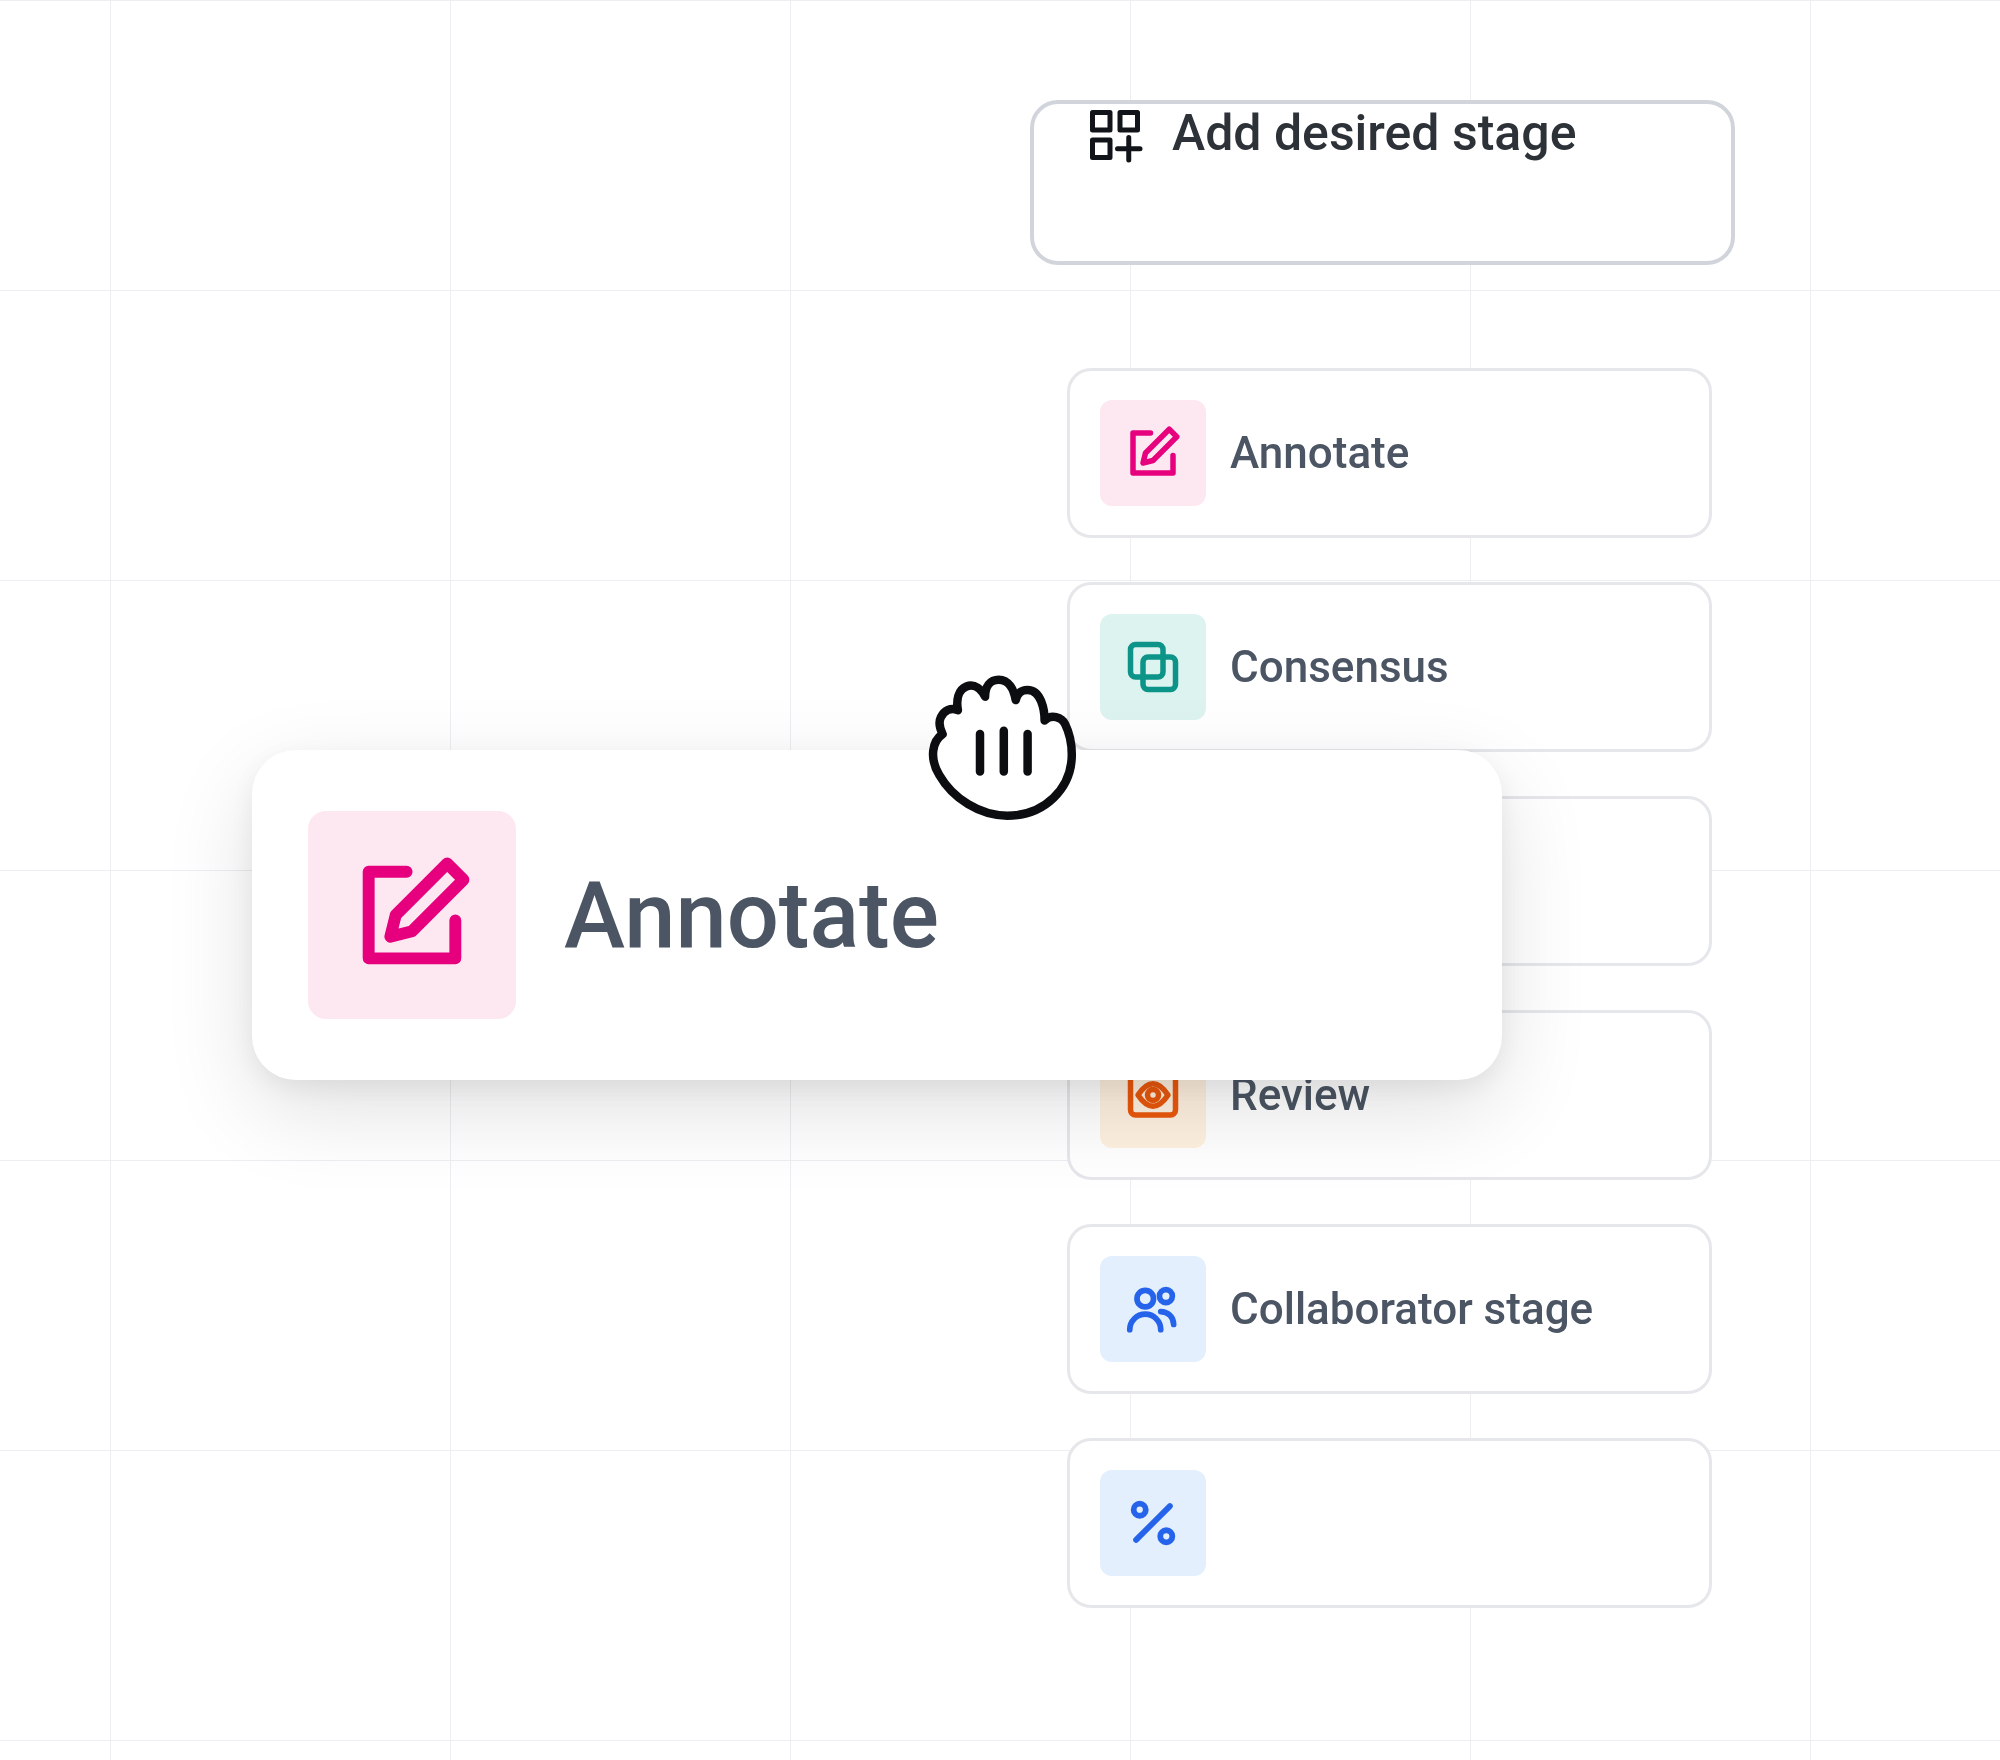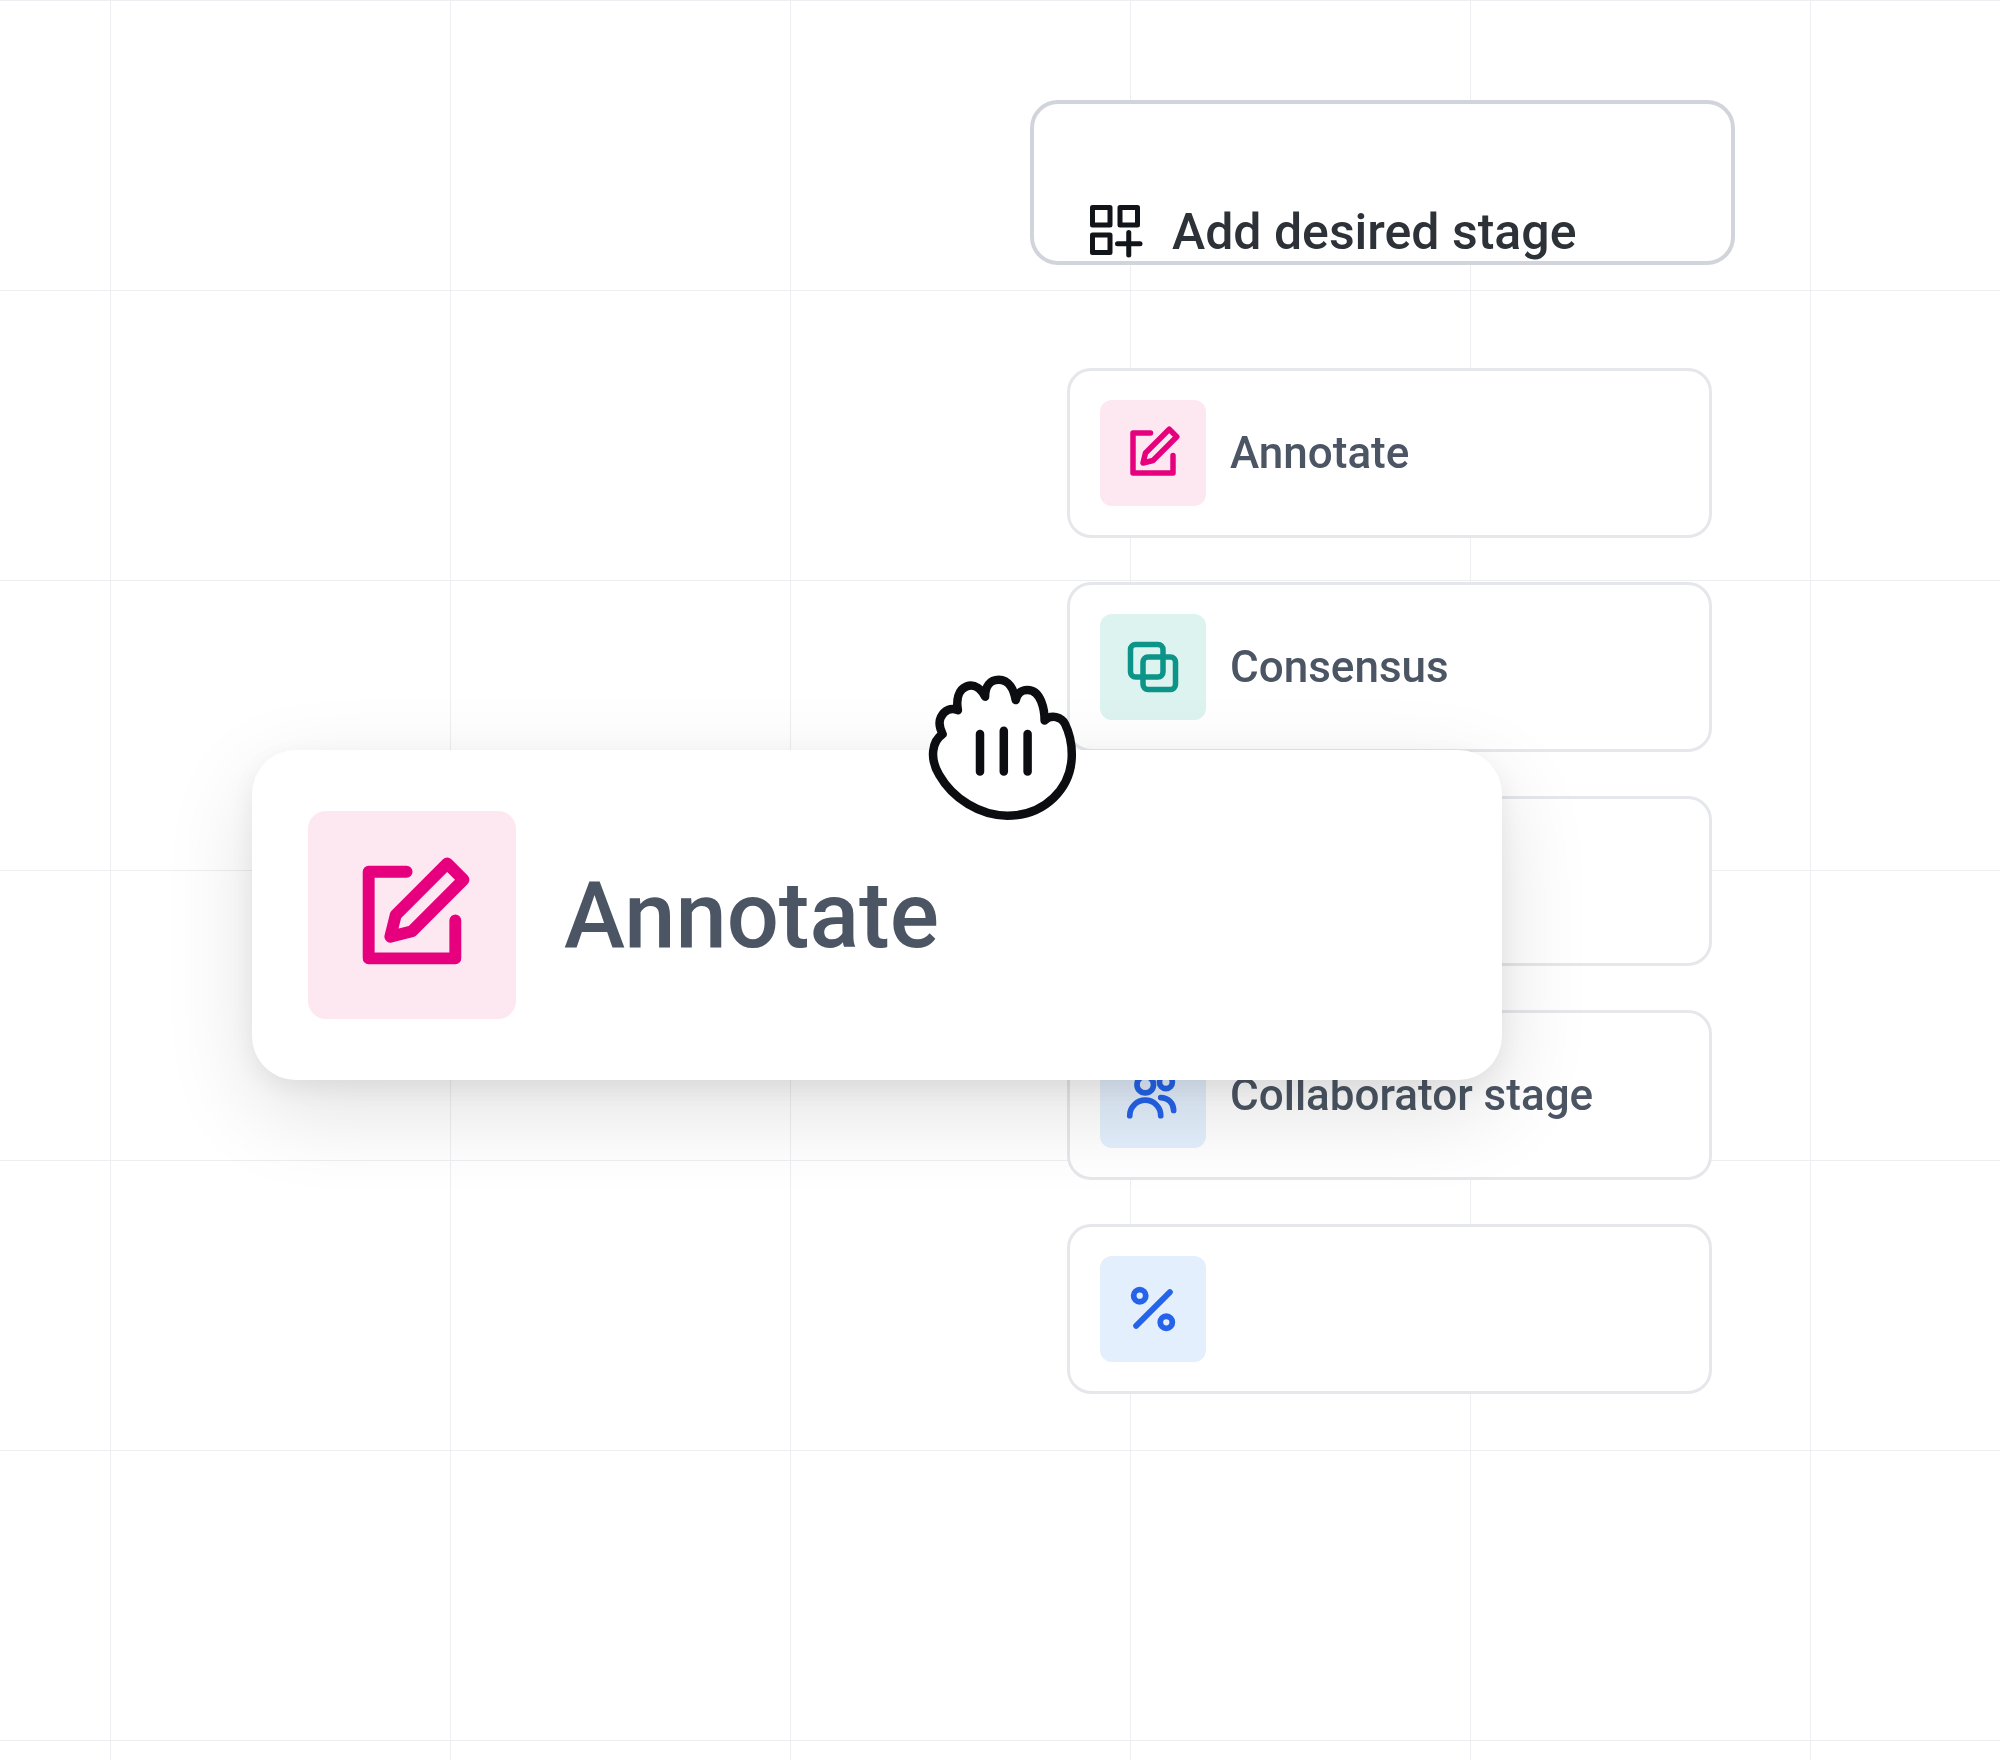--- a/index.html
+++ b/index.html
@@ -26,21 +26,21 @@
   .add-stage-btn {
     position: absolute;
     left: 1030px;
     top: 100px;
     width: 705px;
     height: 165px;
     border: 4px solid #d1d5db;
     border-radius: 28px;
     background: #ffffff;
     display: flex;
-    align-items: flex-end;
+    align-items: flex-start;
     gap: 26px;
     padding: 0 50px;
     cursor: pointer;
   }
   .add-stage-btn .icon-slot {
     width: 62px;
     height: 62px;
     display: flex;
     align-items: center;
     justify-content: center;
@@ -186,20 +186,30 @@
   <div class="stage-card obscured">
     <span class="icon-box bg-green">
       <svg viewBox="0 0 24 24" width="60" height="60" fill="none" stroke="#16a34a" stroke-width="2.2" stroke-linecap="round" stroke-linejoin="round">
         <path d="M9 11l3 3L22 4"></path>
         <path d="M21 12v7a2 2 0 0 1-2 2H5a2 2 0 0 1-2-2V5a2 2 0 0 1 2-2h11"></path>
       </svg>
     </span>
     <span class="stage-label">Retrieve</span>
   </div>
 
+  <div class="stage-card">
+    <span class="icon-box bg-orange">
+      <svg viewBox="0 0 24 24" width="60" height="60" fill="none" stroke="#ea580c" stroke-width="2.2" stroke-linecap="round" stroke-linejoin="round">
+        <rect x="3" y="4" width="18" height="16" rx="2"></rect>
+        <circle cx="12" cy="12" r="2.2"></circle>
+        <path d="M6 12c2-3 4-4.5 6-4.5S16 9 18 12c-2 3-4 4.5-6 4.5S8 15 6 12z"></path>
+      </svg>
+    </span>
+    <span class="stage-label">Review</span>
+  </div>
 
   <div class="stage-card">
     <span class="icon-box bg-blue">
       <svg viewBox="0 0 24 24" width="62" height="62" fill="none" stroke="#2563eb" stroke-width="2.2" stroke-linecap="round" stroke-linejoin="round">
         <circle cx="9" cy="8" r="3.2"></circle>
         <path d="M3 20c0-3.3 2.7-6 6-6s6 2.7 6 6"></path>
         <circle cx="17" cy="7" r="2.5"></circle>
         <path d="M15 13c2.8 0 5 2.2 5 5"></path>
       </svg>
     </span>

